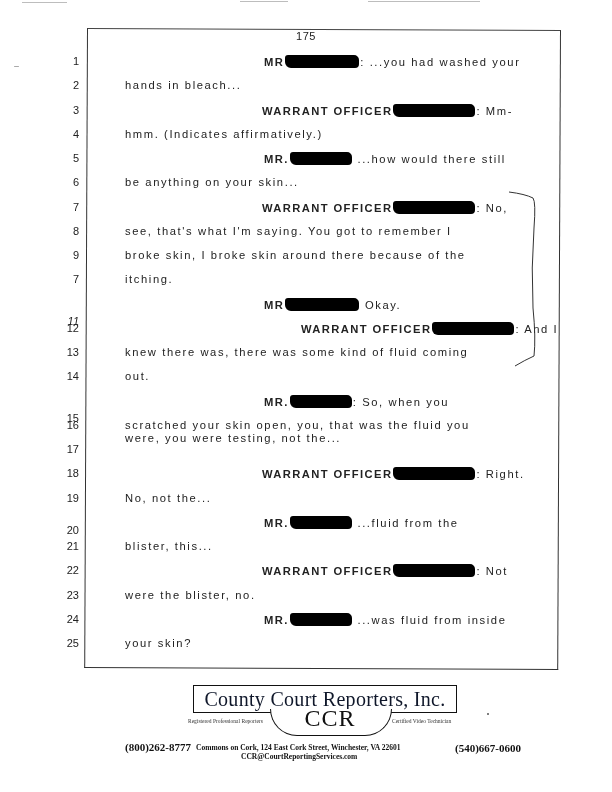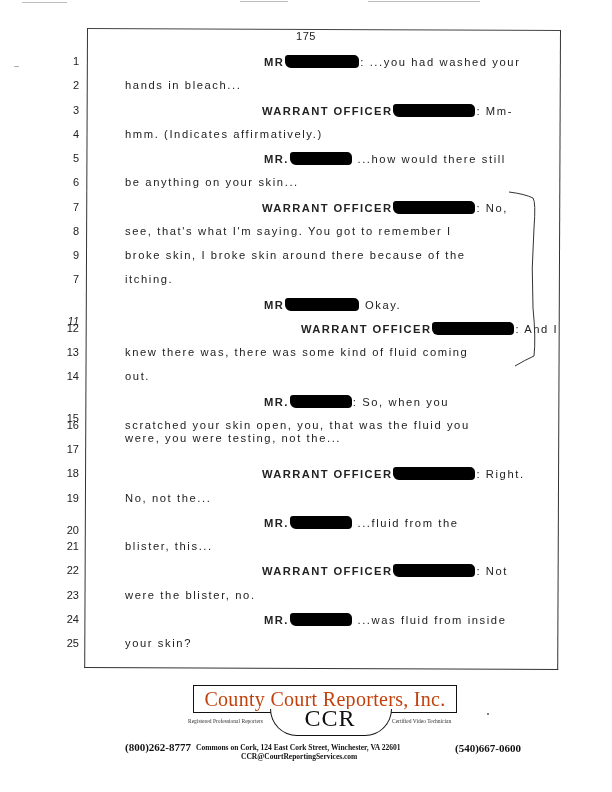--- a/index.html
+++ b/index.html
@@ -28,21 +28,21 @@
   .redaction {
     display: inline-block; height: 13px; background: #000; border-radius: 3px 5px 4px 6px;
     vertical-align: -2px; margin: 0 1px;
   }
   .bracket {
     position: absolute; left: 505px; top: 188px; width: 40px; height: 190px;
   }
   .footer-logo {
     position: absolute; left: 193px; top: 685px; width: 262px; height: 26px;
     border: 1.5px solid #111; text-align: center; font-family: "Liberation Serif", serif;
-    font-size: 20px; line-height: 26px; color: #c2410c; letter-spacing: 0.3px;
+    font-size: 20px; line-height: 26px; color: #0f172a; letter-spacing: 0.3px;
   }
   .ccr-arc {
     position: absolute; left: 270px; top: 709px; width: 120px; height: 26px;
     border: 1.5px solid #111; border-top: none; border-radius: 0 0 60px 60px;
     background: #fff;
   }
   .ccr-text {
     position: absolute; left: 270px; top: 705px; width: 120px; text-align: center;
     font-family: "Liberation Serif", serif; font-size: 24px; color: #111; letter-spacing: 1px;
   }

